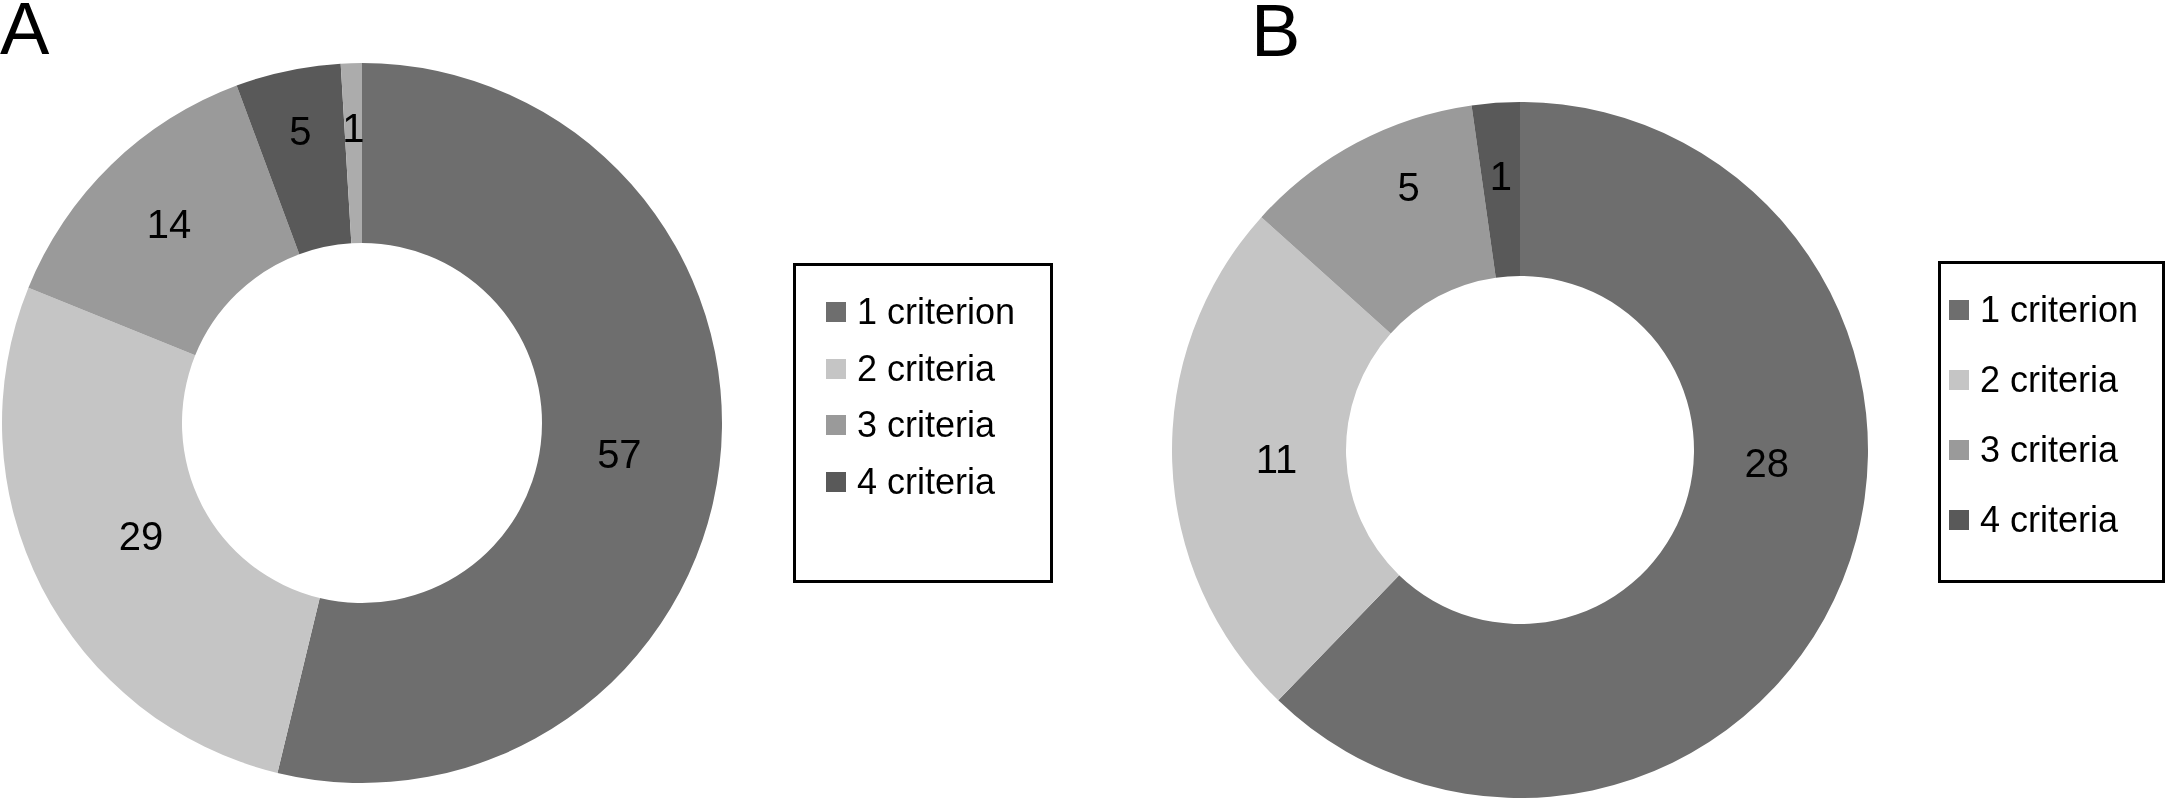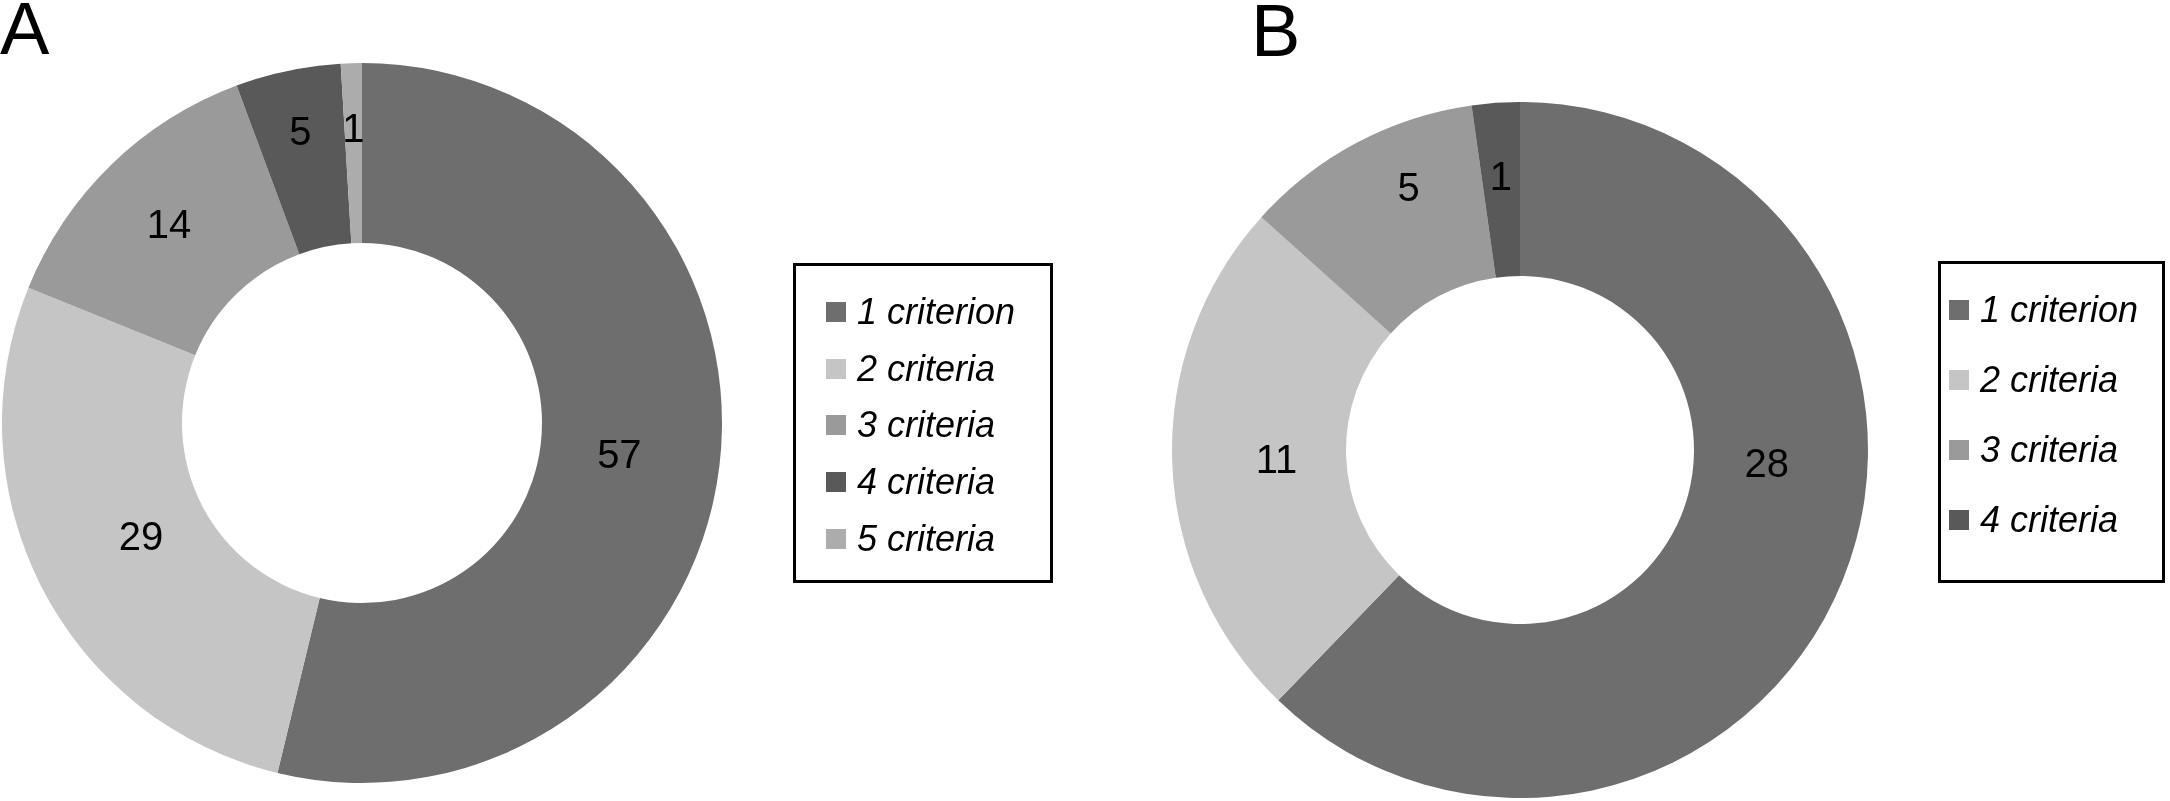--- a/index.html
+++ b/index.html
@@ -31,21 +31,20 @@
     fill: #000000;
   }
 
   .legend {
     position: absolute;
     box-sizing: border-box;
     background: #ffffff;
     border: 3px solid #000000;
     display: flex;
     flex-direction: column;
-    font-style: italic;
   }
   #legend-a {
     left: 793px; top: 263px;
     width: 260px; height: 320px;
     padding: 18px 0 0 30px;
   }
   #legend-b {
     left: 1938px; top: 261px;
     width: 227px; height: 322px;
     padding: 11px 0 0 8px;
@@ -98,24 +97,20 @@
           <span class="legend-label">2 criteria</span>
         </div>
         <div class="legend-row">
           <span class="legend-swatch" style="background: rgb(154, 154, 154);"></span>
           <span class="legend-label">3 criteria</span>
         </div>
         <div class="legend-row">
           <span class="legend-swatch" style="background: rgb(89, 89, 89);"></span>
           <span class="legend-label">4 criteria</span>
         </div>
-        <div class="legend-row">
-          <span class="legend-swatch" style="background: rgb(172, 172, 172);"></span>
-          <span class="legend-label">5 criteria</span>
-        </div>
       </div>
   </section>
 
   <section>
     <div id="title-b" class="panel-title">B</div>
     <svg id="svg-b" class="chart-layer" width="2170" height="801">
         <path d="M 1520 102 A 348 348 0 1 1 1278.258887080269 700.3302505178506 L 1399.1294435401344 575.1651252589253 A 174 174 0 1 0 1520 276 Z" fill="#6e6e6e"></path>
         <text x="1766.7413854471602" y="462.9311680685065" text-anchor="middle" dominant-baseline="central" class="slice-label" fill="#000000" font-size="40">28</text>
         <path d="M 1278.258887080269 700.3302505178506 A 348 348 0 0 1 1261.3856007338668 217.1425489871175 L 1390.6928003669334 333.57127449355875 A 174 174 0 0 0 1399.1294435401344 575.1651252589253 Z" fill="#c5c5c5"></path>
         <text x="1276.5483945381484" y="458.5015173967294" text-anchor="middle" dominant-baseline="central" class="slice-label" fill="#000000" font-size="40">11</text>

